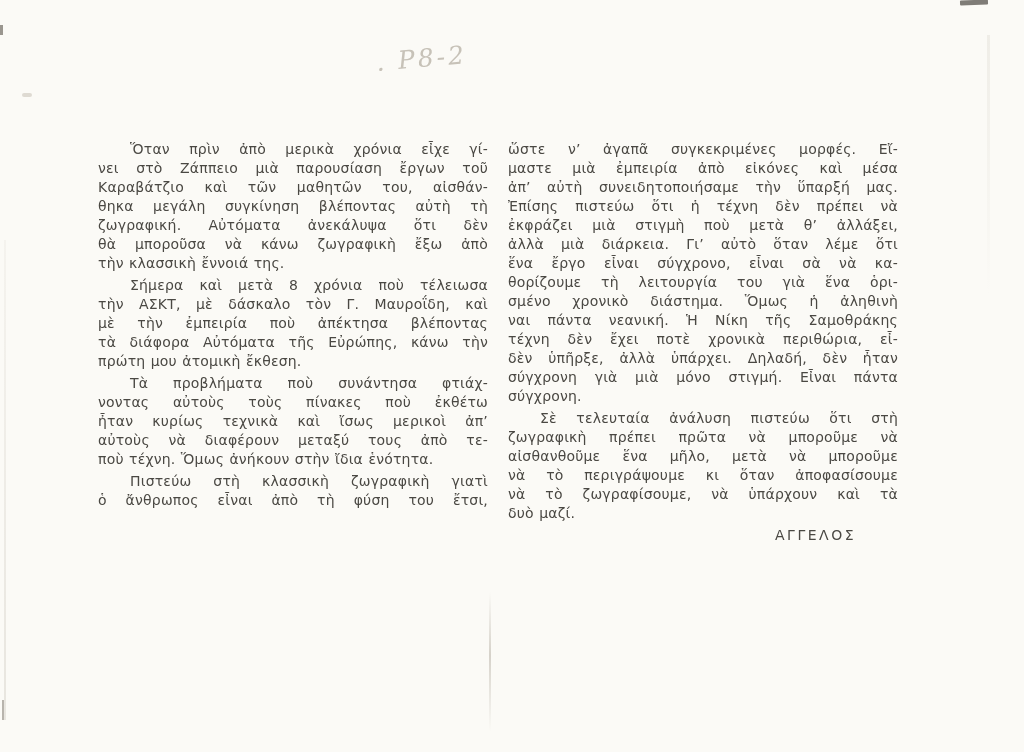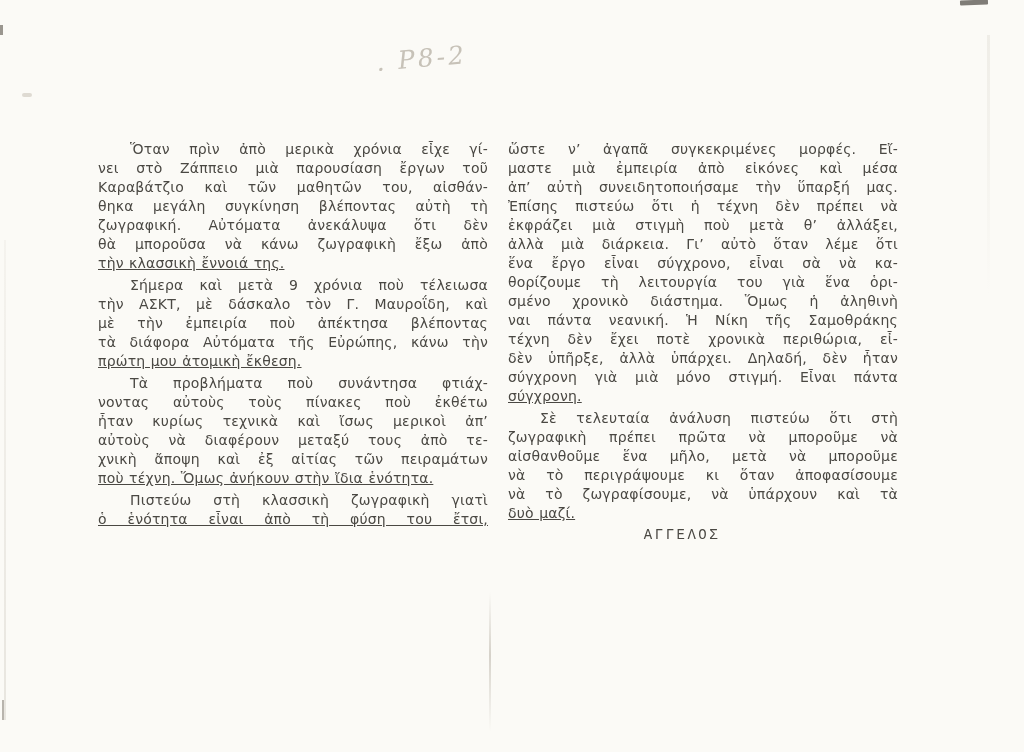--- a/index.html
+++ b/index.html
@@ -17,29 +17,28 @@
     top: 140px;
     width: 390px;
     font-size: 14px;
     line-height: 19px;
     letter-spacing: 0.2px;
   }
   .col.left  { left: 98px; }
   .col.right { left: 508px; }
   .para { margin: 0 0 3px 0; }
   .line { text-align: justify; text-align-last: justify; word-spacing: 0.05em; }
-  .line.last { text-align-last: left; text-decoration: underline; }
+  .line.last { text-align-last: left; }
   .para.cont .line.last { text-align-last: justify; }
   .para.indent .line:first-child { text-indent: 32px; }
   .signature {
     margin-top: 2px;
-    text-align: center;
+    text-align: right;
     padding-right: 42px;
     letter-spacing: 2.5px;
-    font-family: Liberation Mono, monospace;
   }
   .annotation {
     position: absolute;
     left: 376px;
     top: 44px;
     font-family: "DejaVu Serif", serif;
     font-style: italic;
     font-size: 25px;
     color: #c7c2b8;
     letter-spacing: 3px;
@@ -66,37 +65,36 @@
     <div class="para indent">
         <div class="line">Ὅταν πρὶν ἀπὸ μερικὰ χρόνια εἶχε γί-</div>
         <div class="line">νει στὸ Ζάππειο μιὰ παρουσίαση ἔργων τοῦ</div>
         <div class="line">Καραβάτζιο καὶ τῶν μαθητῶν του, αἰσθάν-</div>
         <div class="line">θηκα μεγάλη συγκίνηση βλέποντας αὐτὴ τὴ</div>
         <div class="line">ζωγραφική. Αὐτόματα ἀνεκάλυψα ὅτι δὲν</div>
         <div class="line">θὰ μποροῦσα νὰ κάνω ζωγραφικὴ ἔξω ἀπὸ</div>
         <div class="line last">τὴν κλασσικὴ ἔννοιά της.</div>
       </div>
     <div class="para indent">
-        <div class="line">Σήμερα καὶ μετὰ 9 χρόνια ποὺ τέλειωσα</div>
+        <div class="line">Σήμερα καὶ μετὰ 8 χρόνια ποὺ τέλειωσα</div>
         <div class="line">τὴν ΑΣΚΤ, μὲ δάσκαλο τὸν Γ. Μαυροΐδη, καὶ</div>
         <div class="line">μὲ τὴν ἐμπειρία ποὺ ἀπέκτησα βλέποντας</div>
         <div class="line">τὰ διάφορα Αὐτόματα τῆς Εὐρώπης, κάνω τὴν</div>
         <div class="line last">πρώτη μου ἀτομικὴ ἔκθεση.</div>
       </div>
     <div class="para indent">
         <div class="line">Τὰ προβλήματα ποὺ συνάντησα φτιάχ-</div>
         <div class="line">νοντας αὐτοὺς τοὺς πίνακες ποὺ ἐκθέτω</div>
         <div class="line">ἦταν κυρίως τεχνικὰ καὶ ἴσως μερικοὶ ἀπ’</div>
         <div class="line">αὐτοὺς νὰ διαφέρουν μεταξύ τους ἀπὸ τε-</div>
-        <div class="line">χνικὴ ἄποψη καὶ ἐξ αἰτίας τῶν πειραμάτων</div>
         <div class="line last">ποὺ τέχνη. Ὅμως ἀνήκουν στὴν ἴδια ἑνότητα.</div>
       </div>
     <div class="para indent cont">
         <div class="line">Πιστεύω στὴ κλασσικὴ ζωγραφικὴ γιατὶ</div>
-        <div class="line last">ὁ ἑνότητα εἶναι ἀπὸ τὴ φύση του ἔτσι,</div>
+        <div class="line last">ὁ ἄνθρωπος εἶναι ἀπὸ τὴ φύση του ἔτσι,</div>
       </div>
   </div>
 
   <div class="col right">
     <div class="para">
         <div class="line">ὥστε ν’ ἀγαπᾶ συγκεκριμένες μορφές. Εἴ-</div>
         <div class="line">μαστε μιὰ ἐμπειρία ἀπὸ εἰκόνες καὶ μέσα</div>
         <div class="line">ἀπ’ αὐτὴ συνειδητοποιήσαμε τὴν ὕπαρξή μας.</div>
         <div class="line">Ἐπίσης πιστεύω ὅτι ἡ τέχνη δὲν πρέπει νὰ</div>
         <div class="line">ἐκφράζει μιὰ στιγμὴ ποὺ μετὰ θ’ ἀλλάξει,</div>

